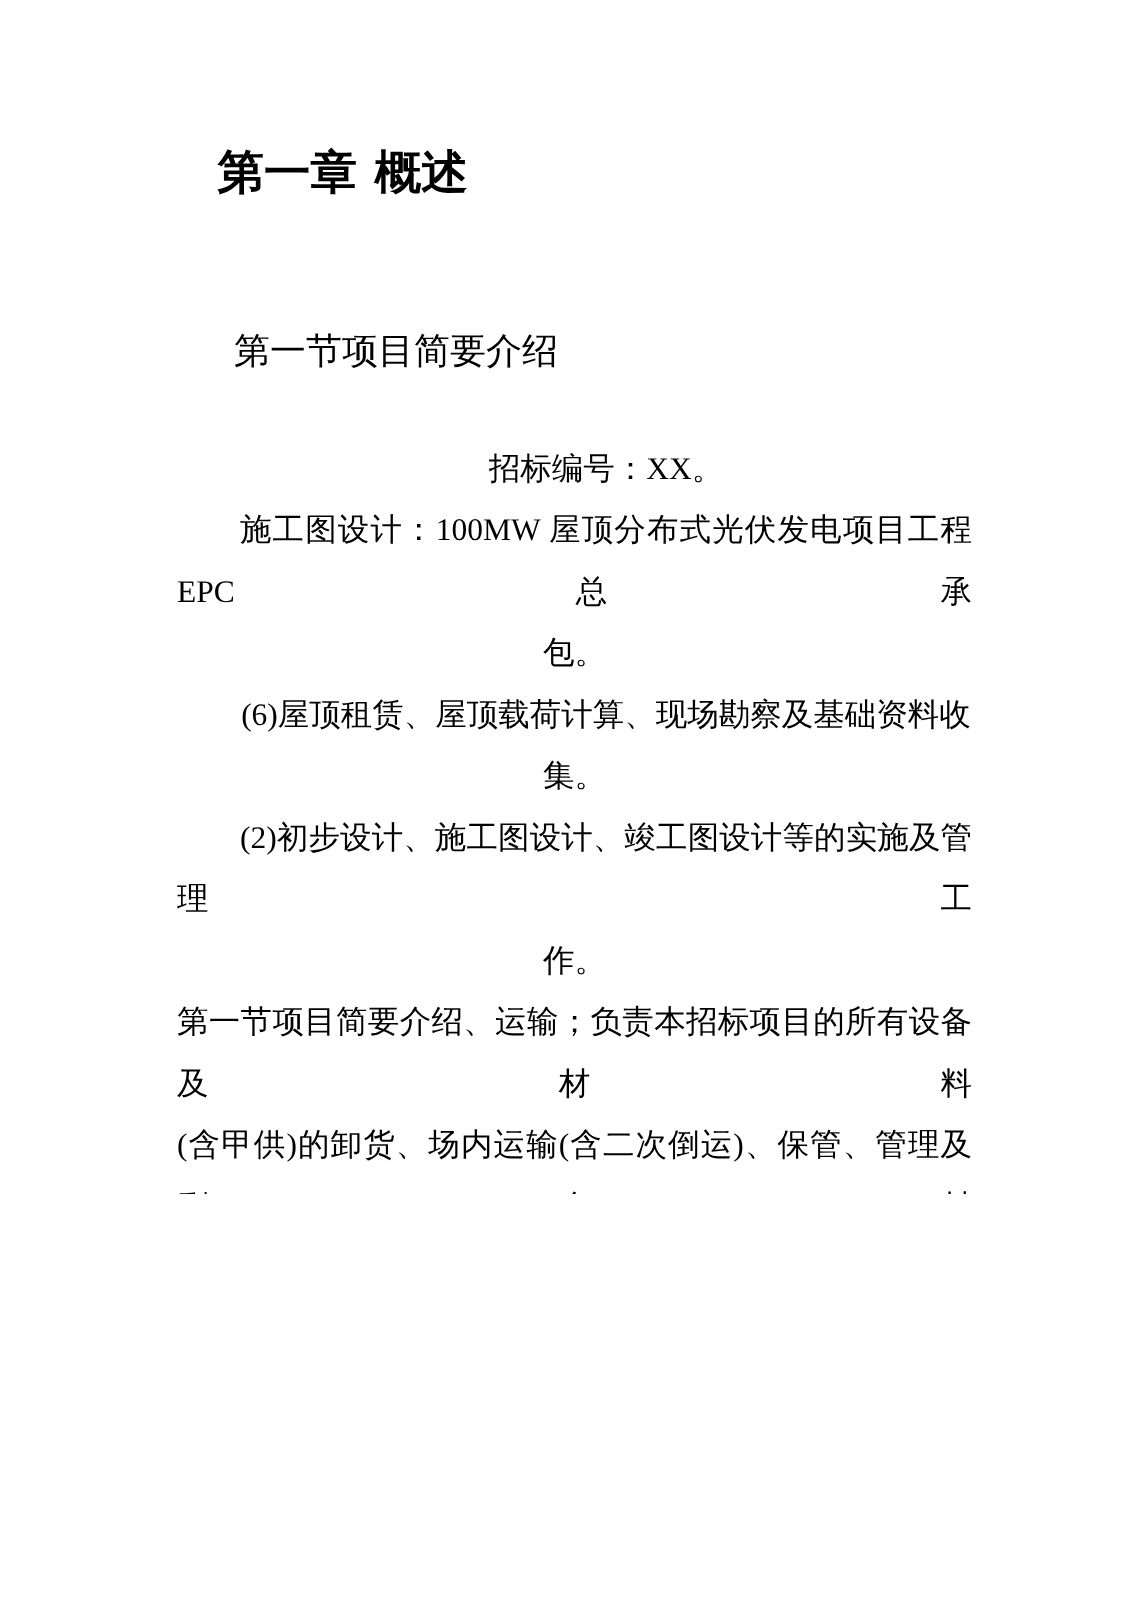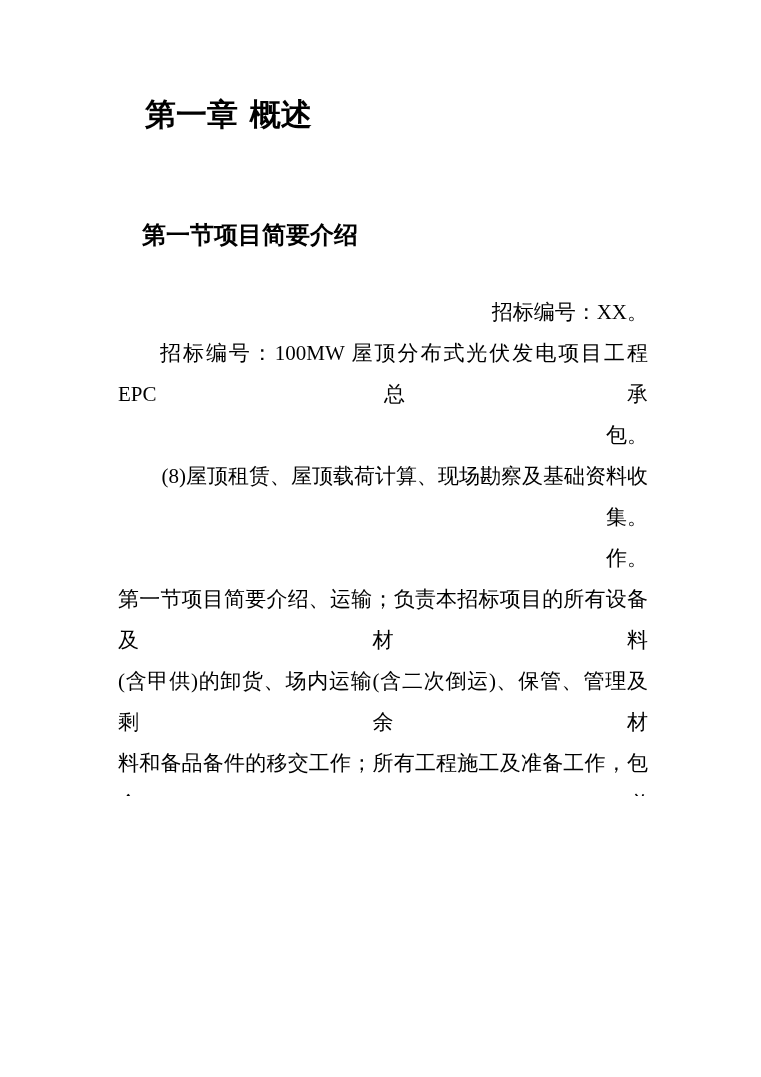--- a/index.html
+++ b/index.html
@@ -22,40 +22,40 @@
     top: 96px;
     margin: 0;
     font-size: 31px;
     font-weight: bold;
     line-height: 37px;
     word-spacing: 4px;
     white-space: nowrap;
   }
   .section-heading {
     position: absolute;
-    left: 142px;
+    left: 156px;
     top: 220px;
     margin: 0;
     font-size: 24px;
-    font-weight: bold;
+    font-weight: normal;
     line-height: 30px;
     white-space: nowrap;
   }
   .doc-body {
     position: absolute;
     left: 118px;
     top: 292px;
     width: 530px;
     font-size: 21px;
     line-height: 41px;
   }
   .bl {
     margin: 0;
     padding: 0;
-    text-align: right;
+    text-align: center;
     white-space: normal;
   }
   .bl.ind {
     text-indent: 2em;
   }
   .bl.just {
     text-align: justify;
     text-align-last: justify;
     text-justify: inter-ideograph;
   }
@@ -74,23 +74,24 @@
 <body>
 
 <div class="page">
 
   <h1 class="chapter-heading">第一章 概述</h1>
 
   <h2 class="section-heading">第一节项目简要介绍</h2>
 
   <div class="doc-body">
     <p class="bl ind">招标编号：XX。</p>
-    <p class="bl ind just">招标编号：100MW 屋顶分布式光伏发电项目工程 EPC 总承</p>
+    <p class="bl ind just">施工图设计：100MW 屋顶分布式光伏发电项目工程 EPC 总承</p>
     <p class="bl">包。</p>
-    <p class="bl ind">(8)屋顶租赁、屋顶载荷计算、现场勘察及基础资料收集。</p>
+    <p class="bl ind">(6)屋顶租赁、屋顶载荷计算、现场勘察及基础资料收集。</p>
+    <p class="bl ind just">(2)初步设计、施工图设计、竣工图设计等的实施及管理工</p>
     <p class="bl">作。</p>
     <p class="bl just">第一节项目简要介绍、运输；负责本招标项目的所有设备及材料</p>
     <p class="bl just">(含甲供)的卸货、场内运输(含二次倒运)、保管、管理及剩余材</p>
     <p class="bl just">料和备品备件的移交工作；所有工程施工及准备工作，包含必</p>
 
   </div>
 
   <div class="page-footer">4</div>
 
 </div>

